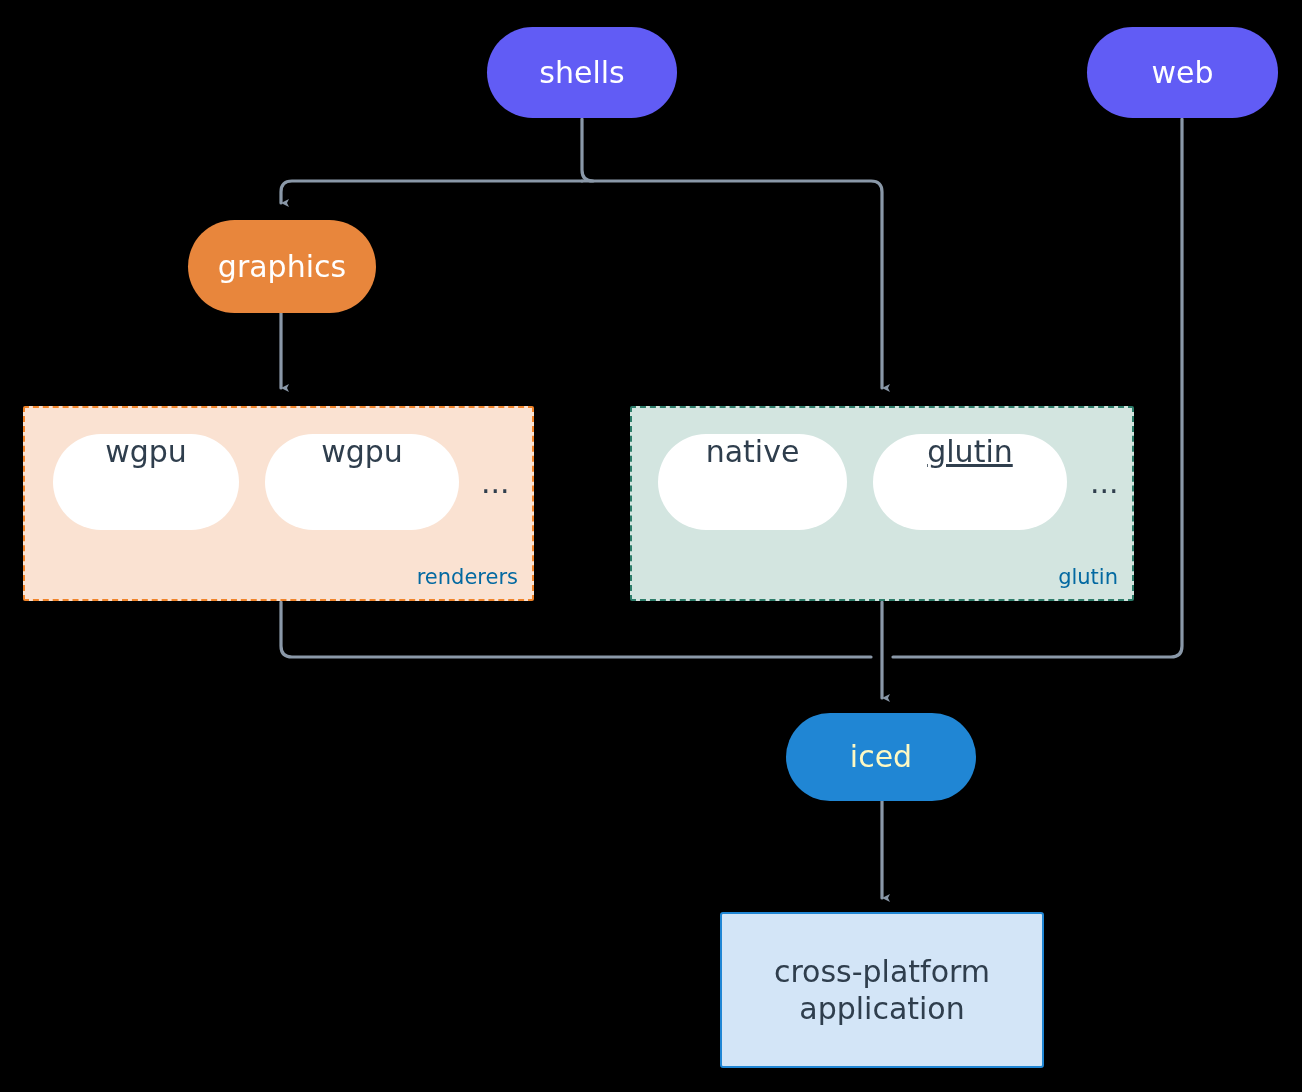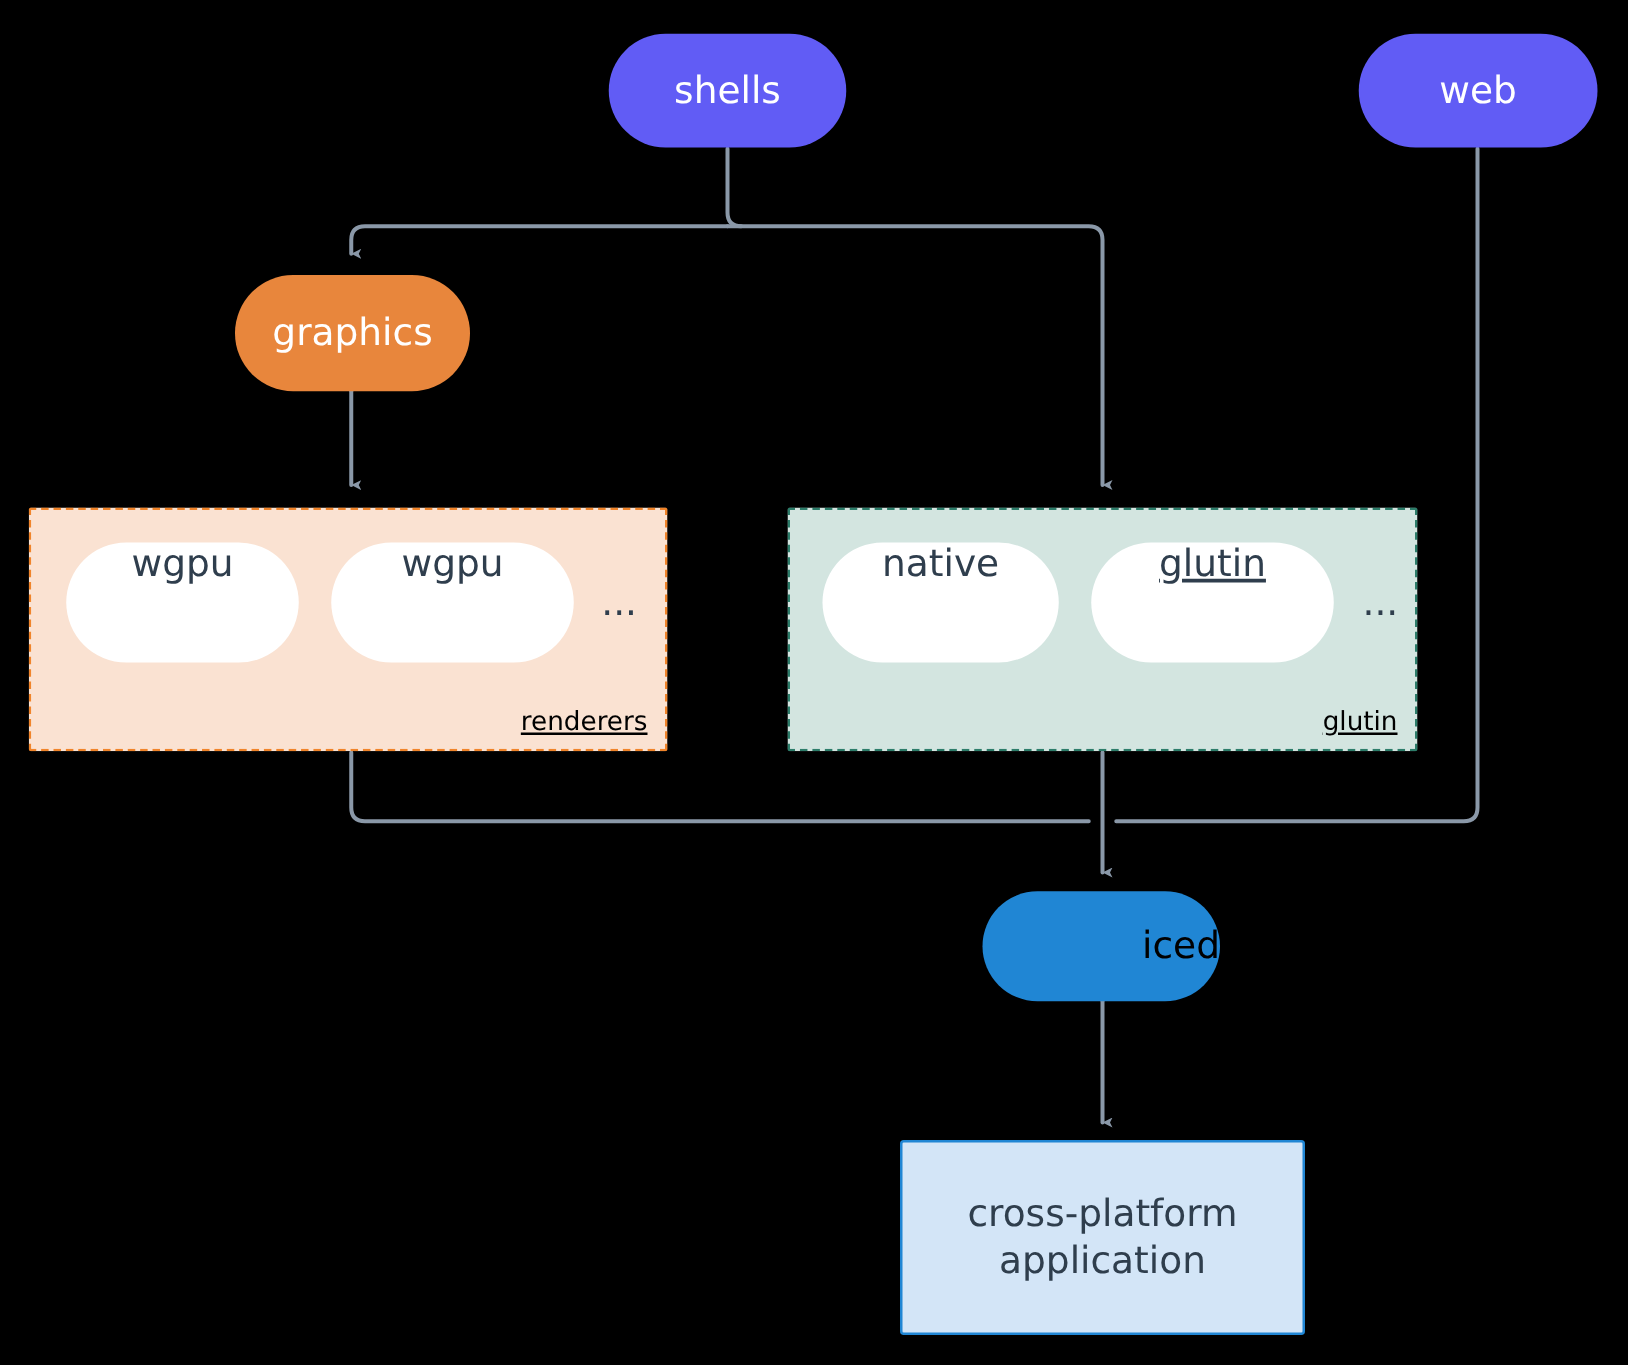--- a/index.html
+++ b/index.html
@@ -63,24 +63,23 @@
     color: #ffffff;
     border-radius: 999px;
     font-size: 30px;
   }
   .node-iced {
     left: 786px;
     top: 713px;
     width: 190px;
     height: 88px;
     background: #2086d4;
-    color: #000000;
-    border-radius: 999px;
-    font-size: 30px;
-    justify-content: flex-end;
+    color: #fef9c3;
+    border-radius: 999px;
+    font-size: 30px;
   }
   .node-app {
     left: 720px;
     top: 912px;
     width: 324px;
     height: 156px;
     background: #d3e5f7;
     color: #2f3e4d;
     border: 2px solid #2086d4;
     border-radius: 3px;
@@ -111,22 +110,21 @@
     width: 504px;
     height: 195px;
     background: #d3e5e0;
     border: 2px dashed #2d7d6a;
   }
   .cluster-label {
     position: absolute;
     right: 14px;
     bottom: 10px;
     font-size: 21px;
-    color: #000000;
-    text-decoration: underline;
+    color: #0369a1;
   }
   .pill {
     position: absolute;
     display: flex;
     align-items: flex-start;
     justify-content: center;
     background: #ffffff;
     color: #2f3e4d;
     border-radius: 999px;
     font-size: 30px;

